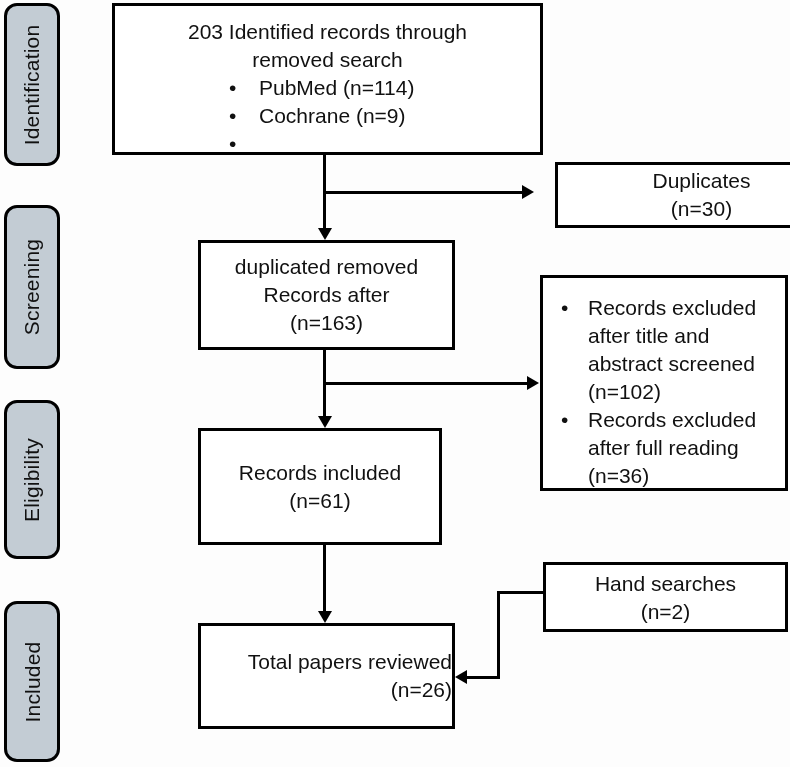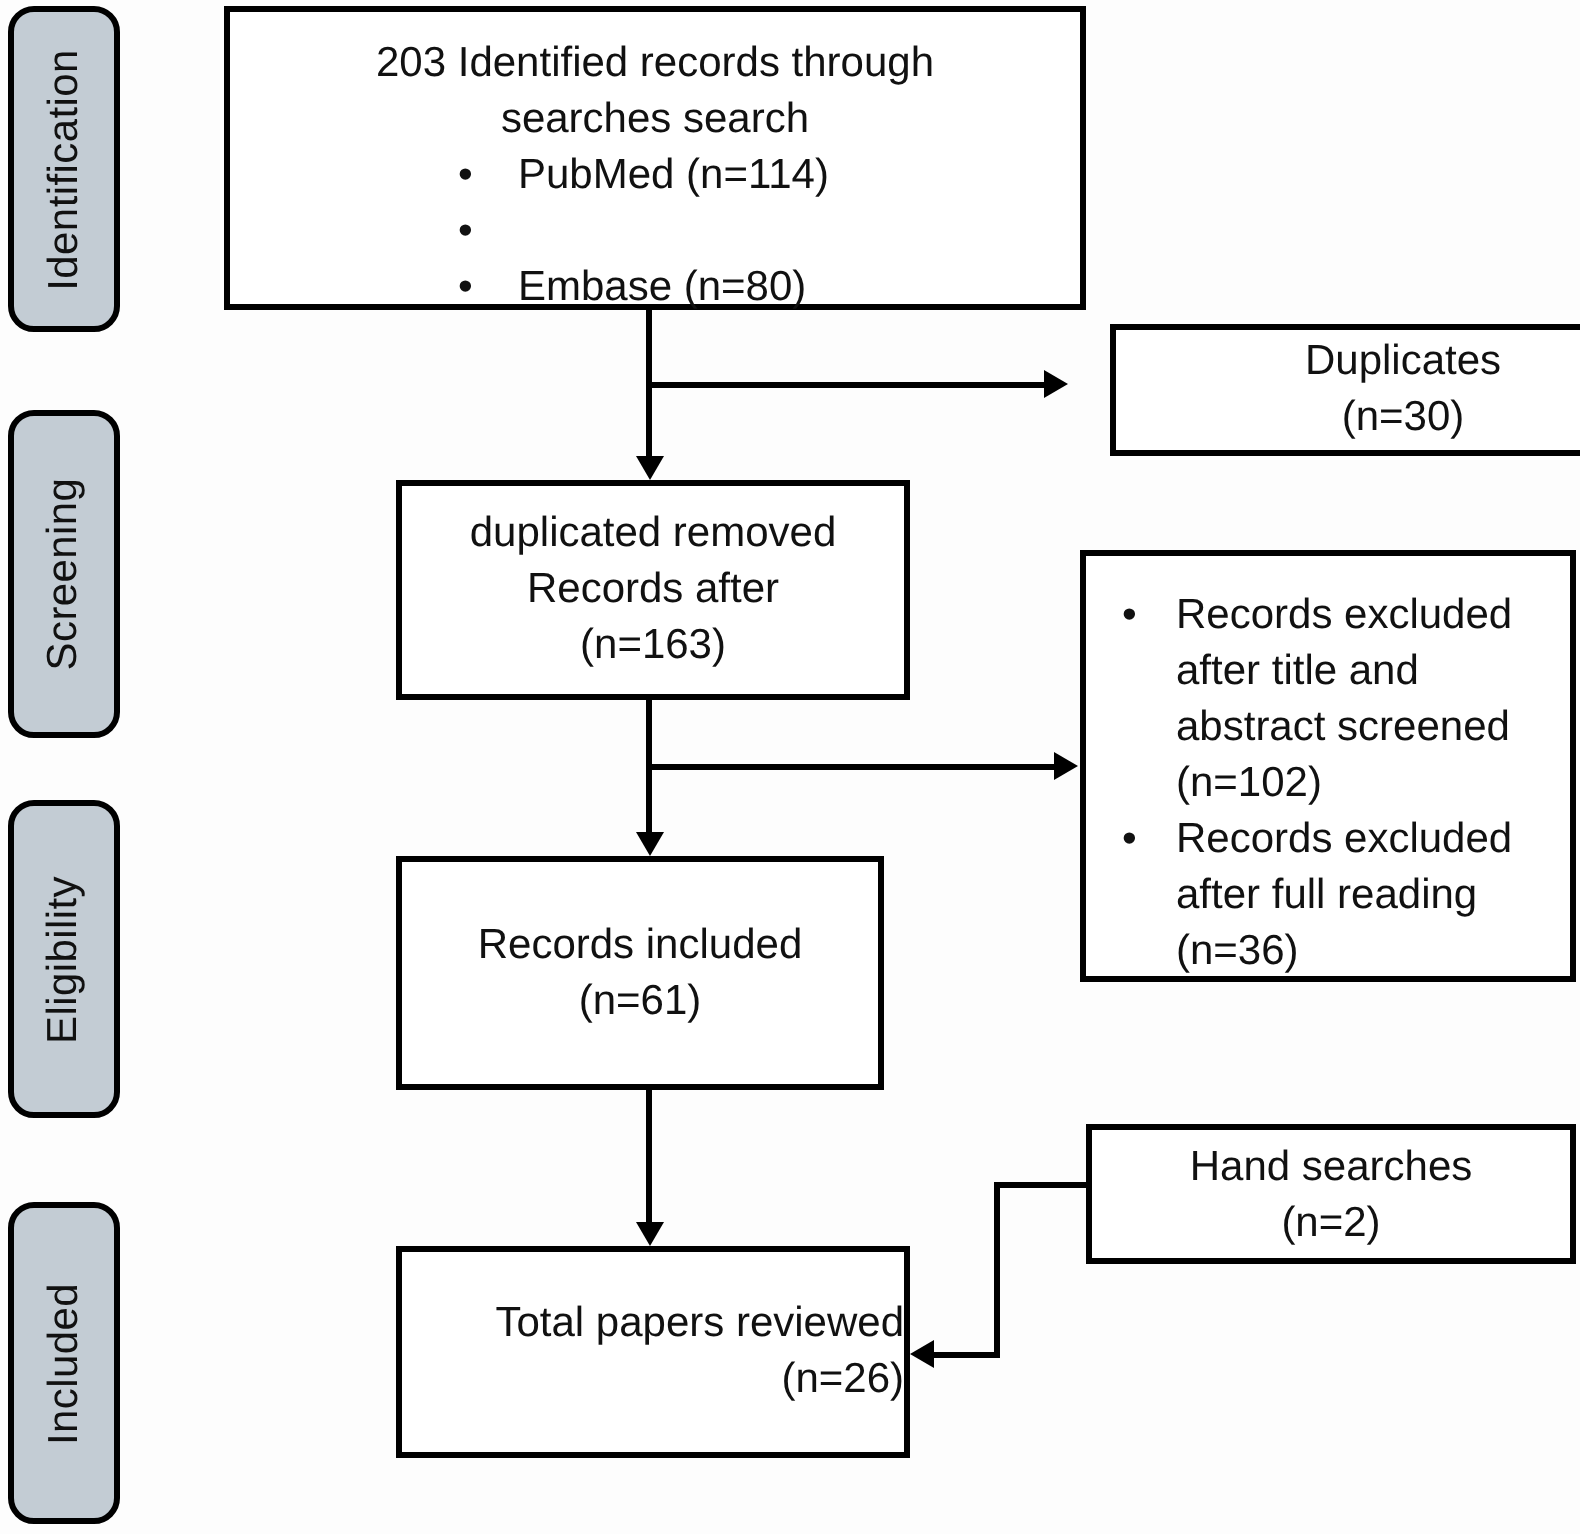--- a/index.html
+++ b/index.html
@@ -86,31 +86,31 @@
   </div>
   <div class="stage" style="top:400px; height:159px;">
     <span class="vtext">Eligibility</span>
   </div>
   <div class="stage" style="top:601px; height:161px;">
     <span class="vtext">Included</span>
   </div>
 
   <div class="fbox" id="box-identified">
     <div>203 Identified records through</div>
-    <div>searches search</div>
+    <div>removed search</div>
     <div class="brow">
       <span class="dot">•</span>
       <span class="btxt">PubMed (n=114)</span>
     </div>
     <div class="brow">
       <span class="dot">•</span>
+      <span class="btxt">Cochrane (n=9)</span>
     </div>
     <div class="brow">
       <span class="dot">•</span>
-      <span class="btxt">Embase (n=80)</span>
     </div>
   </div>
 
   <div class="fbox vcenter" id="box-duplicates">
     <div>Duplicates</div>
     <div>(n=30)</div>
   </div>
 
   <div class="fbox vcenter" id="box-after-duplicates">
     <div>duplicated removed</div>

